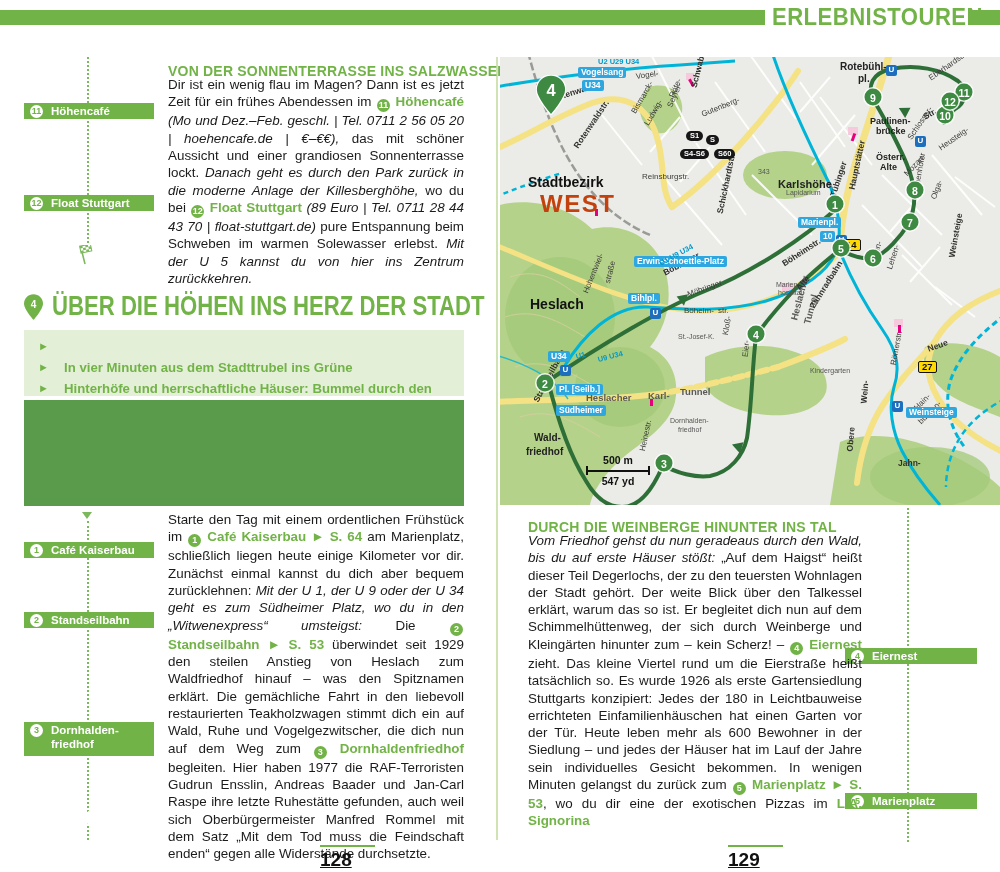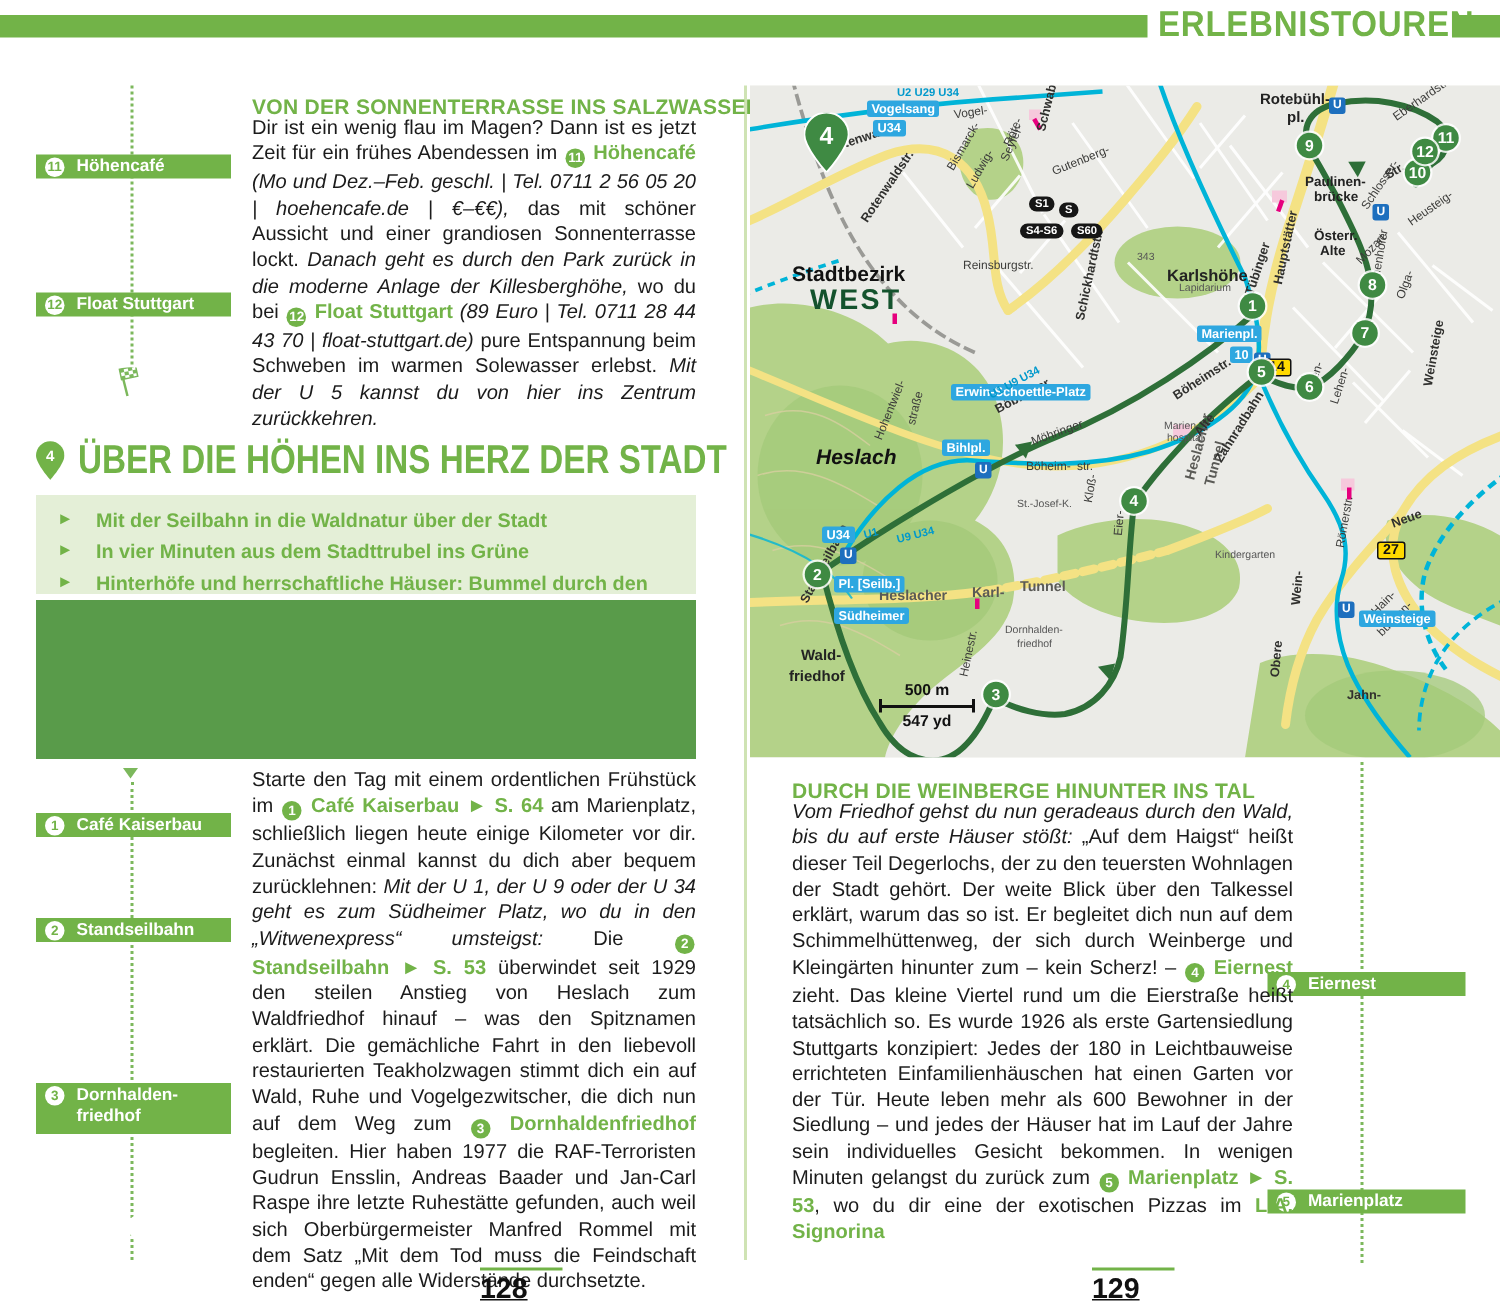--- a/index.html
+++ b/index.html
@@ -54,21 +54,21 @@
 
   
   .pgline{position:absolute;top:845px;width:55px;height:2px;background:var(--green);}
   .pgnum{position:absolute;top:849px;width:55px;text-align:left;font-size:19px;font-weight:bold;color:#111;text-decoration:underline;}
 
   
   .map{position:absolute;left:500px;top:57px;width:500px;height:448px;overflow:hidden;background:#ebebe7;}
   .map-overlay{position:absolute;inset:0;}
   .map-label{position:absolute;white-space:nowrap;transform-origin:0 50%;color:#2b2b2b;line-height:1.05;}
   .big{font-size:14px;font-weight:bold;color:#111;}
-  .bigger{font-size:19px;font-weight:bold;letter-spacing:1.5px;color:#14532d;}
+  .bigger{font-size:24px;font-weight:bold;letter-spacing:1.5px;color:#c2410c;}
   .place{font-size:10px;font-weight:bold;color:#222;}
   .place2{font-size:11px;font-weight:bold;color:#222;}
   .placeg{font-size:9.5px;font-weight:bold;color:#5a5a56;}
   .small2{font-size:9px;color:#222;font-weight:bold;}
   .tiny{font-size:7px;color:#555;}
   .street{font-size:8px;color:#3c3c3a;}
   .streetb{font-size:8.5px;font-weight:bold;color:#30302e;}
   .bluebox{background:#2ea7e0;color:#fff;font-size:8.5px;font-weight:bold;padding:1px 3px;border-radius:2px;}
   .ctext{color:#0099cc;font-size:7.5px;font-weight:bold;}
   .ubox{background:#1d6fbe;color:#fff;font-size:8px;font-weight:bold;width:11px;height:11px;
@@ -152,21 +152,20 @@
     <path d="M17,0 C7.6,0 0,7.6 0,17 C0,27 17,46 17,46 C17,46 34,27 34,17 C34,7.6 26.4,0 17,0 Z" fill="#72b348"></path>
     <text x="17" y="24" text-anchor="middle" font-size="18" font-weight="bold" fill="#fff" font-family="Liberation Sans, sans-serif">4</text>
   </svg>
   <span class="tour-title">ÜBER DIE HÖHEN INS HERZ DER STADT</span>
 </div>
 
 <div class="bullets">
 
 <div class="bullet-row">
       <span class="bullet-arrow">►</span>
-      <span class="bullet-text">Mit der Seilbahn in die Waldnatur über der Stadt</span>
     </div>
     <div class="bullet-row">
       <span class="bullet-arrow">►</span>
       <span class="bullet-text">In vier Minuten aus dem Stadttrubel ins Grüne</span>
     </div>
     <div class="bullet-row">
       <span class="bullet-arrow">►</span>
       <span class="bullet-text">Hinterhöfe und herrschaftliche Häuser: Bummel durch den Süden</span>
     </div>
   </div>
@@ -289,21 +288,21 @@
       <path d="M0,-6 L10,0 L0,6 Z" transform="translate(186,243) rotate(200)"></path>
       <path d="M0,-6 L10,0 L0,6 Z" transform="translate(402,56) rotate(-32)"></path>
       <path d="M0,-6 L10,0 L0,6 Z" transform="translate(236,392) rotate(-42)"></path>
     </g>
   </svg>
 
   <div class="map-overlay">
 
   <div class="map-label big" style="left: 28px; top: 118px;">Stadtbezirk</div>
       <div class="map-label bigger" style="left: 40px; top: 134px;">WEST</div>
-      <div class="map-label big" style="left: 44px; top: 240px; font-style: italic;">Heslach</div>
+      <div class="map-label big" style="left: 30px; top: 240px;">Heslach</div>
       <div class="map-label place2" style="left: 252px; top: 122px; padding-left: 26px;">Karlshöhe</div>
       <div class="map-label tiny" style="left: 258px; top: 111px;">343</div>
       <div class="map-label place" style="left: 34px; top: 376px;">Wald-</div>
       <div class="map-label place" style="left: 26px; top: 390px;">friedhof</div>
       <div class="map-label tiny" style="left: 170px; top: 360px;">Dornhalden-</div>
       <div class="map-label tiny" style="left: 178px; top: 369px;">friedhof</div>
       <div class="map-label place" style="left: 340px; top: 5px;">Rotebühl-</div>
       <div class="map-label place" style="left: 358px; top: 17px;">pl.</div>
       <div class="map-label small2" style="left: 370px; top: 60px;">Paulinen-</div>
       <div class="map-label small2" style="left: 376px; top: 70px;">brücke</div>

